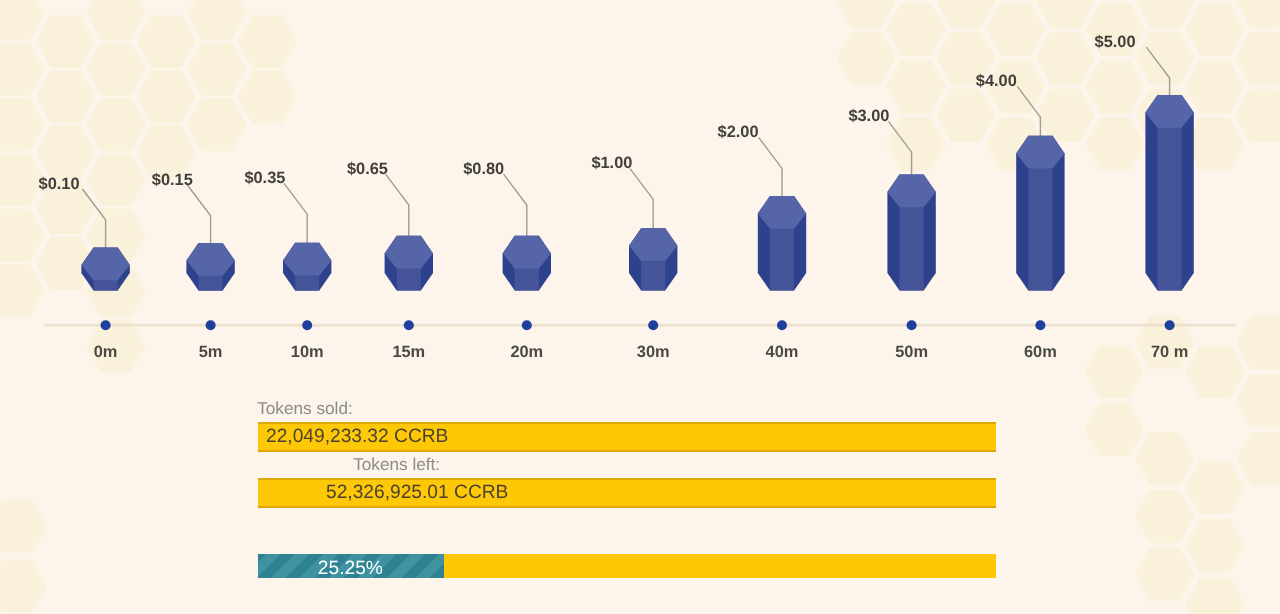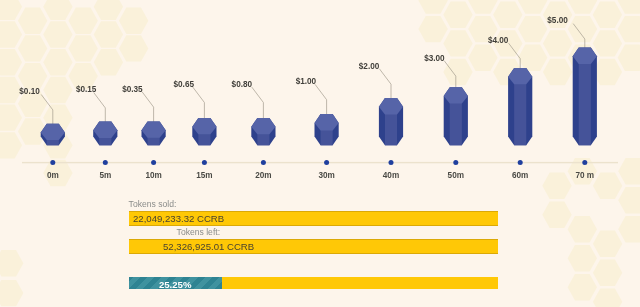--- a/index.html
+++ b/index.html
@@ -8,21 +8,21 @@
   #stage{position:relative;width:640px;height:307px;overflow:hidden;}
   svg.layer{position:absolute;left:0;top:0;width:640px;height:307px;display:block;}
   #panel{position:absolute;left:0;top:0;width:640px;height:277px;padding-left:20px;}
   .lbl{position:absolute;font-size:8.6px;color:#8a8c8a;white-space:nowrap;}
   .bar{position:absolute;background:#ffc806;border-top:1px solid #dba906;
        border-bottom:1px solid #dba906;box-sizing:border-box;}
   .barval{position:absolute;font-size:9.6px;color:#4a4330;white-space:nowrap;}
   #progress-track{position:absolute;background:#ffc806;}
   #progress-fill{position:absolute;left:0;top:0;height:100%;
        background:repeating-linear-gradient(-45deg,#2e8392 0 5px,#3f929f 5px 10.2px);}
-  #progress-text{position:absolute;font-size:9.6px;font-weight:bold;color:#ffffff;white-space:nowrap;}
+  #progress-text{position:absolute;font-size:9.6px;font-weight:normal;color:#ffffff;white-space:nowrap;}
 </style>
 </head>
 <body>
 
 <div id="stage">
   <svg class="layer" id="bg">
       <polygon points="-7.30,6.85 0.05,-6.35 14.75,-6.35 22.10,6.85 14.75,20.05 0.05,20.05" fill="#faf1da"></polygon>
       <polygon points="43.20,6.85 50.55,-6.35 65.25,-6.35 72.60,6.85 65.25,20.05 50.55,20.05" fill="#faf1da"></polygon>
       <polygon points="93.70,6.85 101.05,-6.35 115.75,-6.35 123.10,6.85 115.75,20.05 101.05,20.05" fill="#faf1da"></polygon>
       <polygon points="17.95,20.70 25.30,7.50 40.00,7.50 47.35,20.70 40.00,33.90 25.30,33.90" fill="#faf1da"></polygon>

